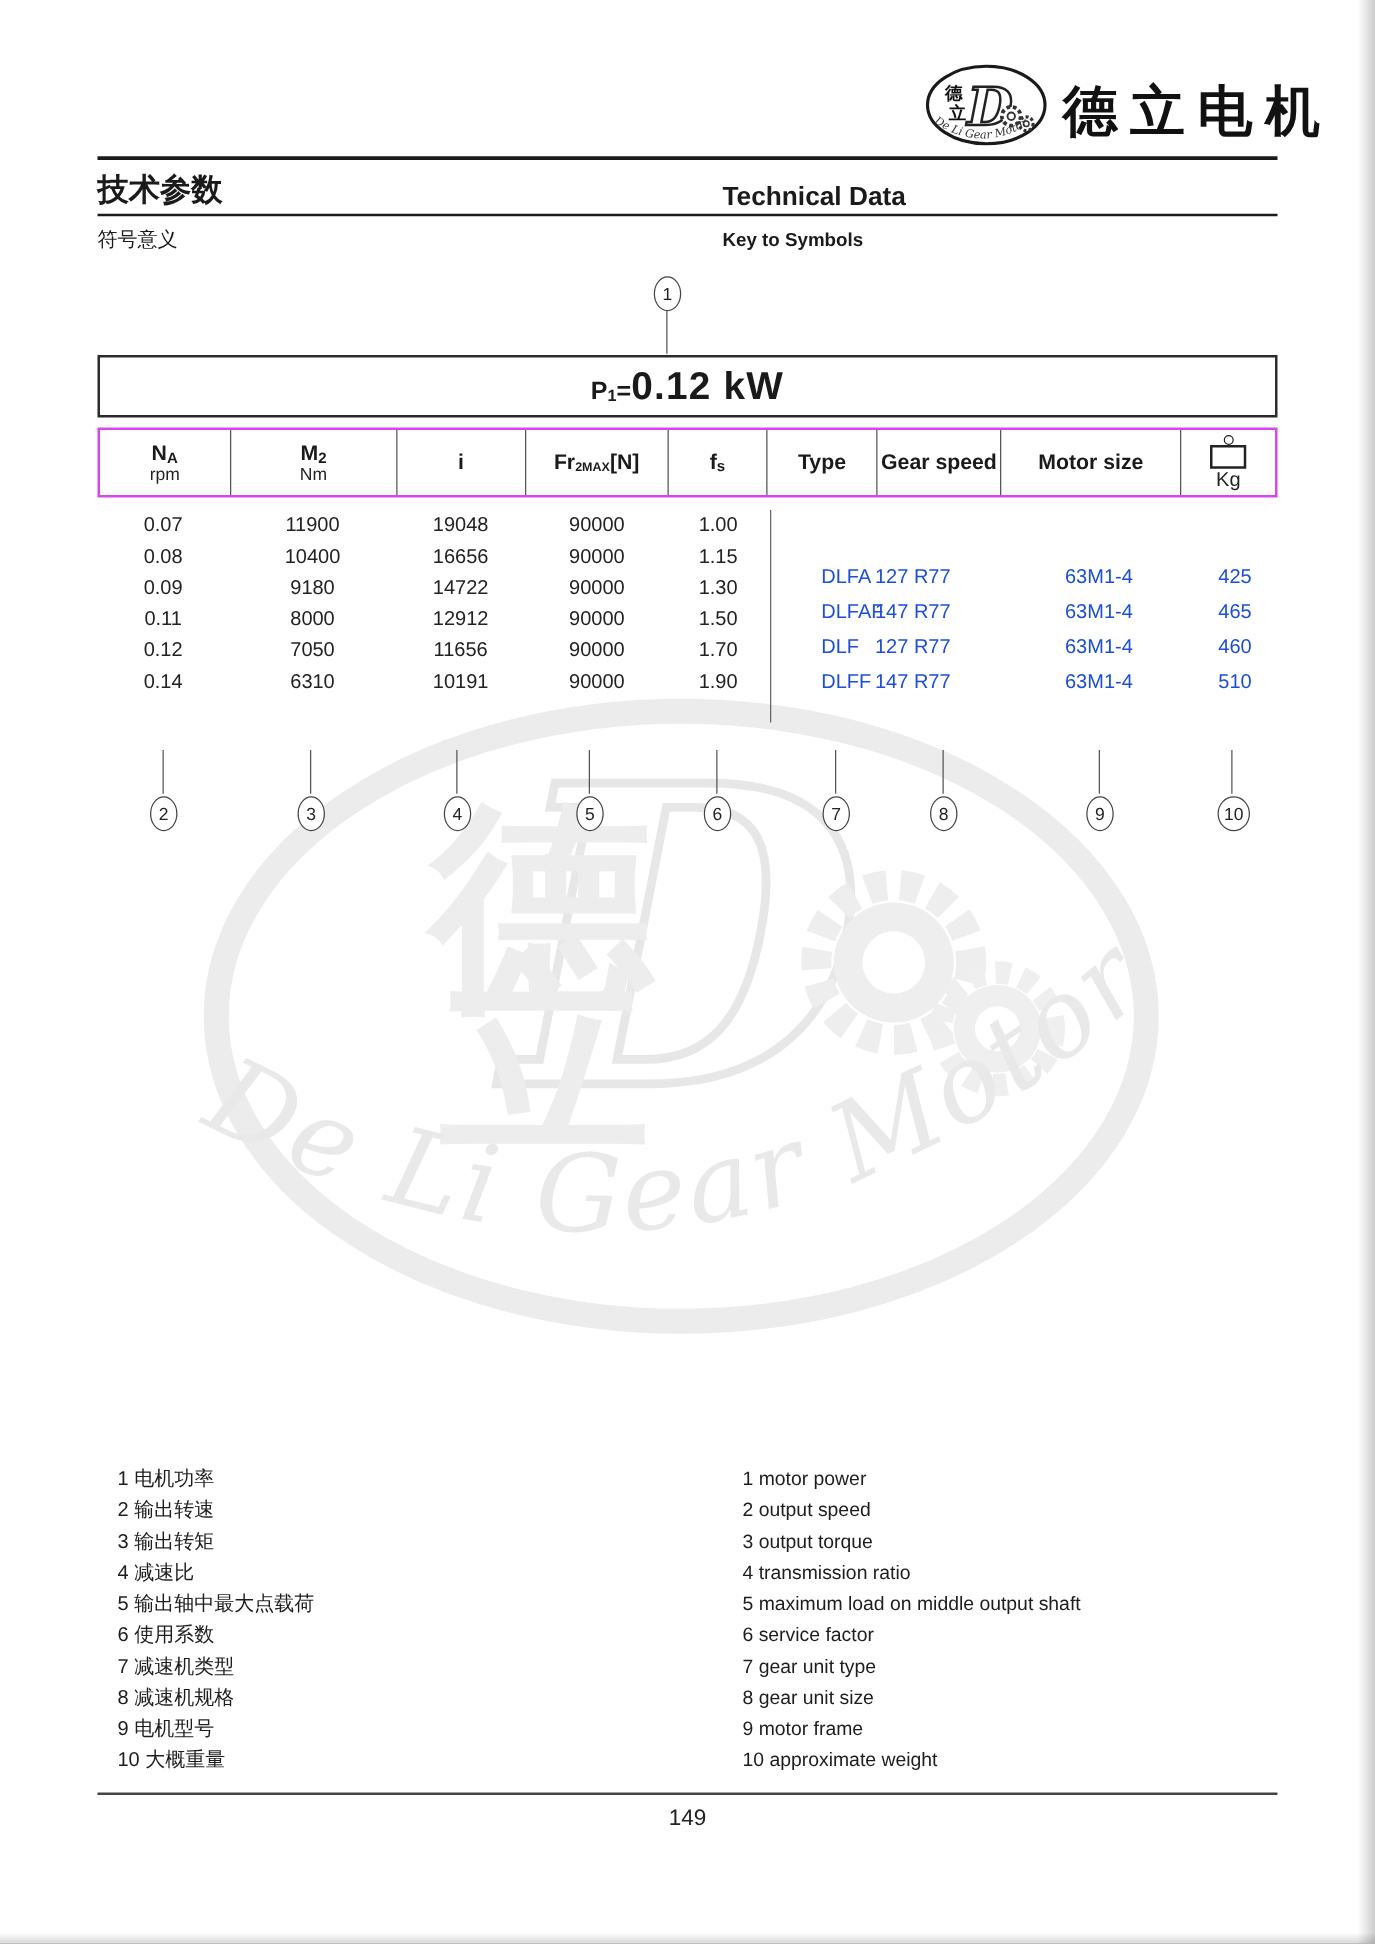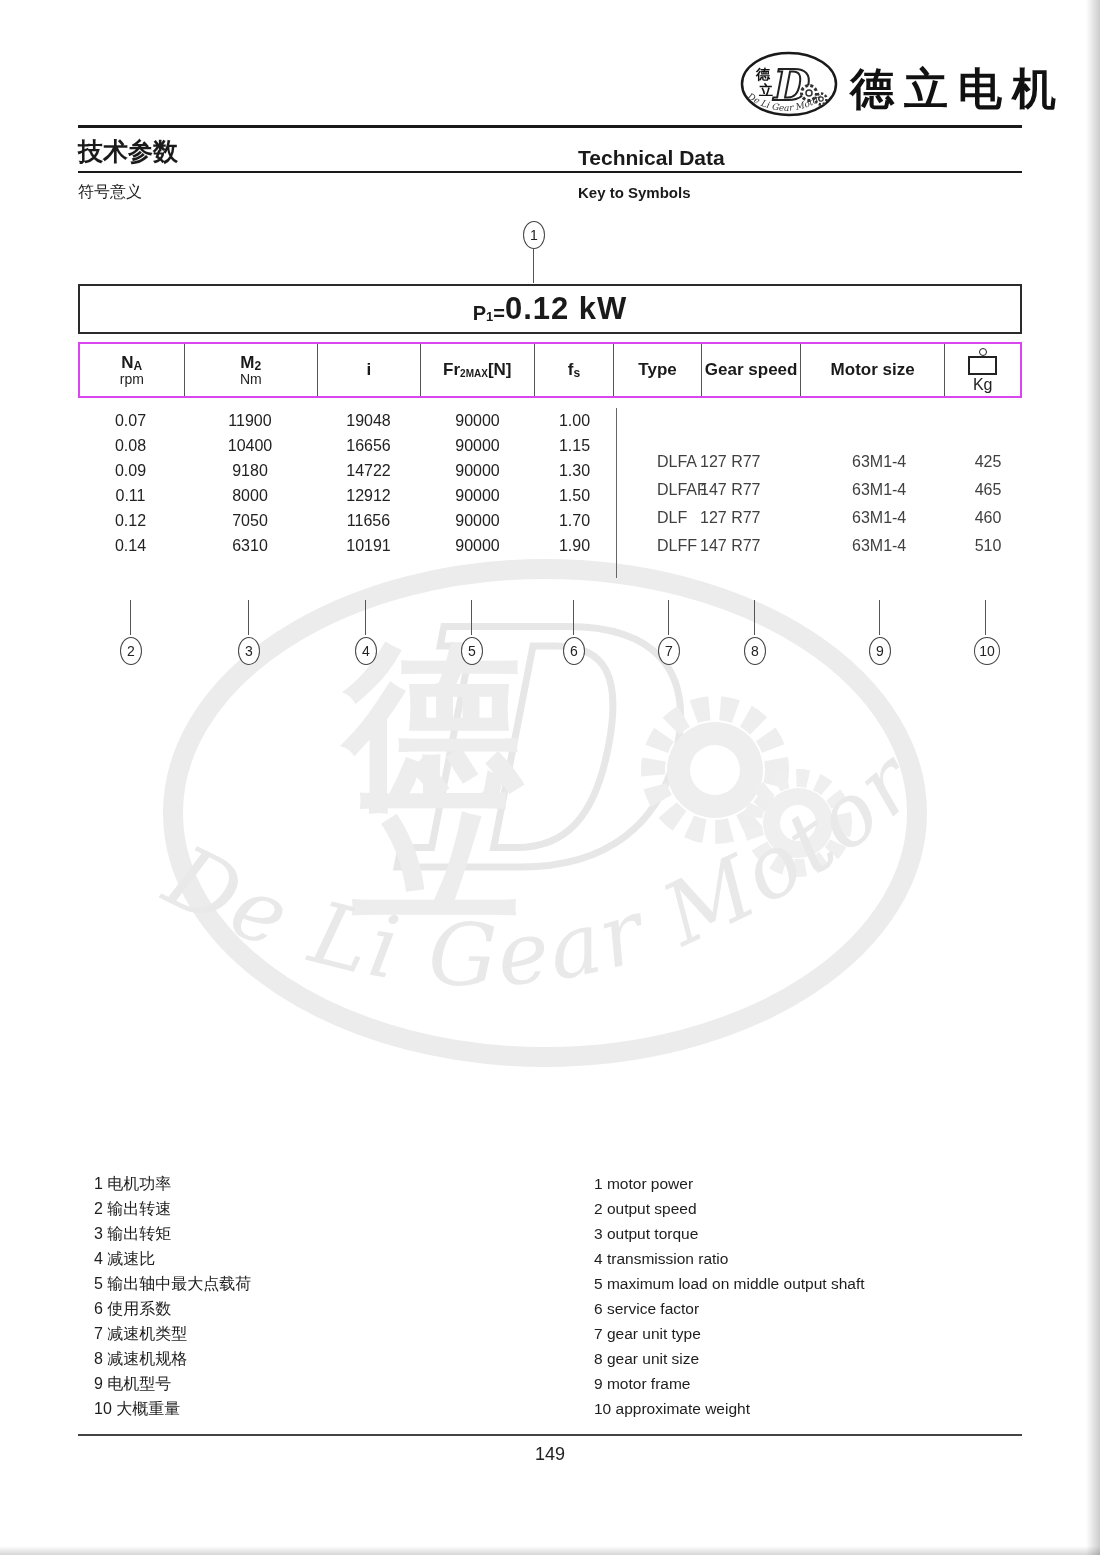--- a/index.html
+++ b/index.html
@@ -54,21 +54,21 @@
   .weight-icon{width:25px;height:15px;border:2px solid #222;position:relative;margin:9px auto 1px;}
   .weight-icon::before{content:'';position:absolute;width:6px;height:6px;border:1.5px solid #222;border-radius:50%;
     left:50%;top:-10px;transform:translateX(-50%);background:#fff;}
   
   .tbody-left{position:absolute;left:78px;top:408px;width:536px;z-index:1;}
   .brow{display:flex;height:25px;align-items:center;}
   .bcell{text-align:center;font-size:16px;color:#222;}
   .divider{position:absolute;left:616px;top:408px;width:1px;height:170px;background:#666;z-index:1;}
   .tbody-right{position:absolute;left:78px;top:449px;width:944px;z-index:1;}
   .rrow{position:relative;height:28px;}
-  .rrow span{position:absolute;font-size:16px;color:#404040;top:4px;}
+  .rrow span{position:absolute;font-size:16px;color:#1d4ed8;top:4px;}
   .rt{left:579px;width:110px;}
   .rg{left:622px;width:110px;}
   .rm{left:774px;width:110px;}
   .rw{left:878px;width:64px;text-align:center;}
   
   .legend{position:absolute;top:1155px;z-index:1;list-style:none;margin:16px;padding:0;}
   .legend.zh{left:78px;font-size:16px;}
   .legend.en{left:578px;font-size:15.5px;}
   .legend li{height:25px;line-height:25px;white-space:nowrap;color:#1d1d1d;}
   

